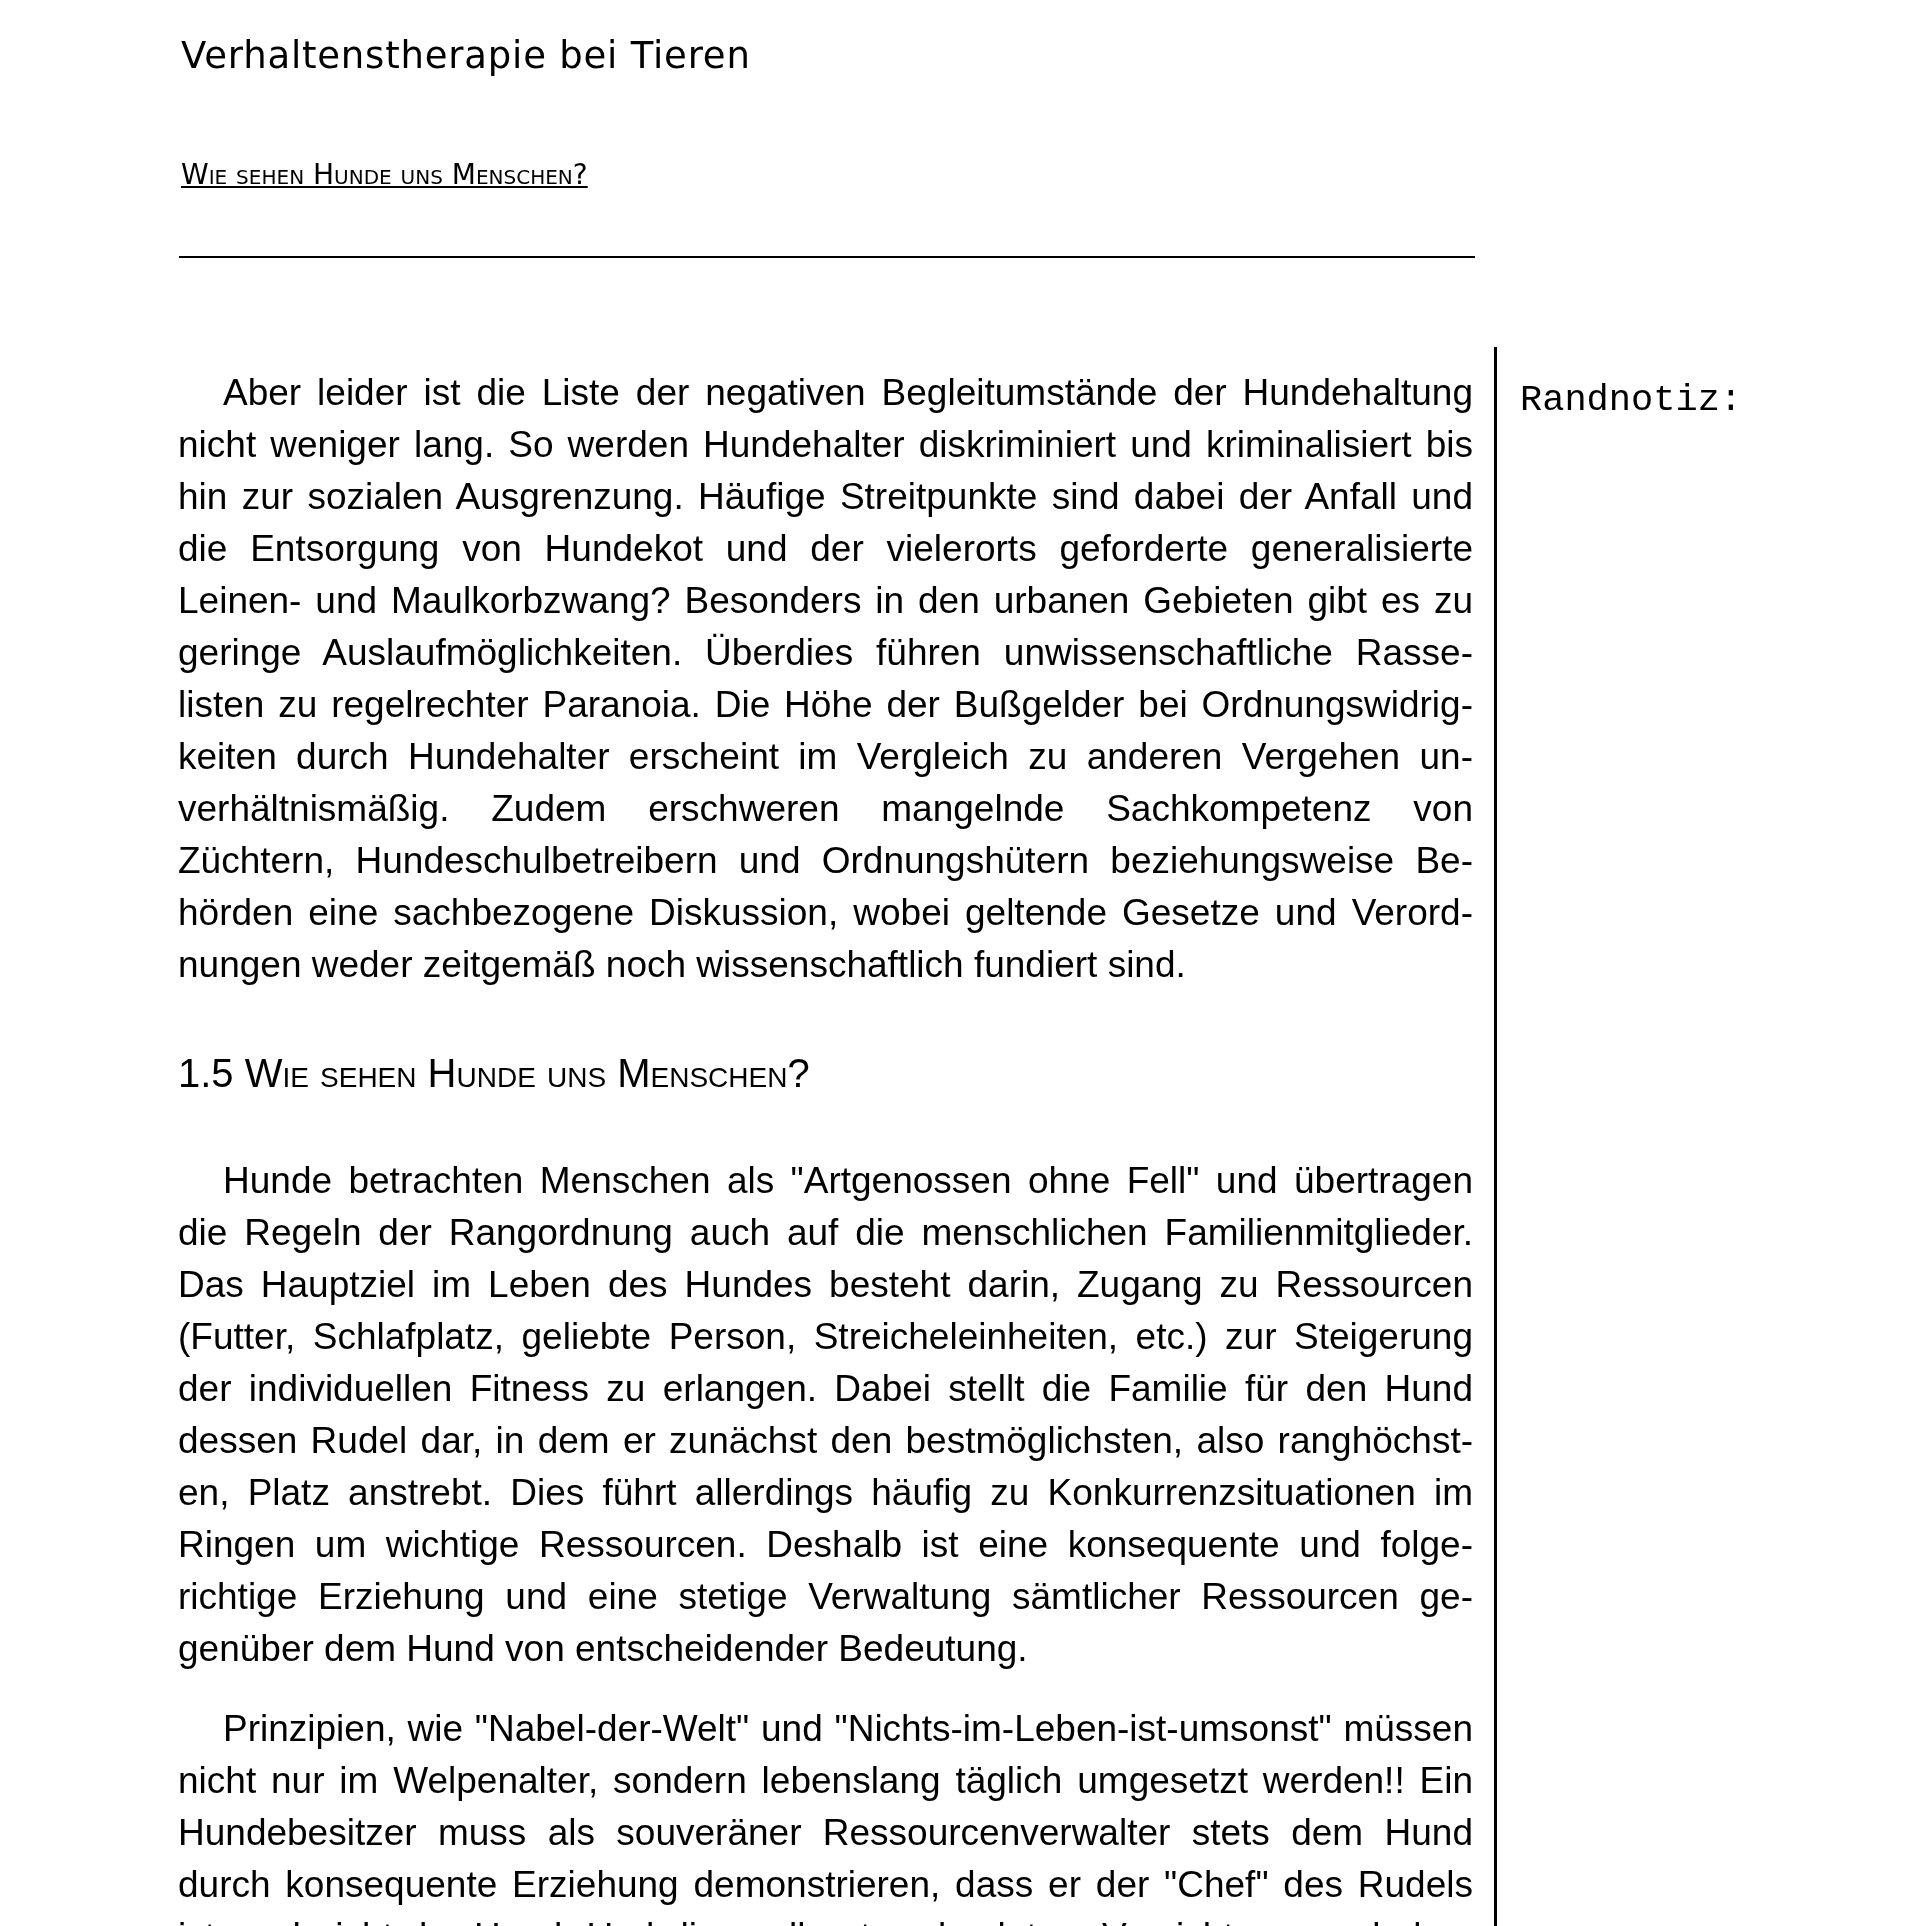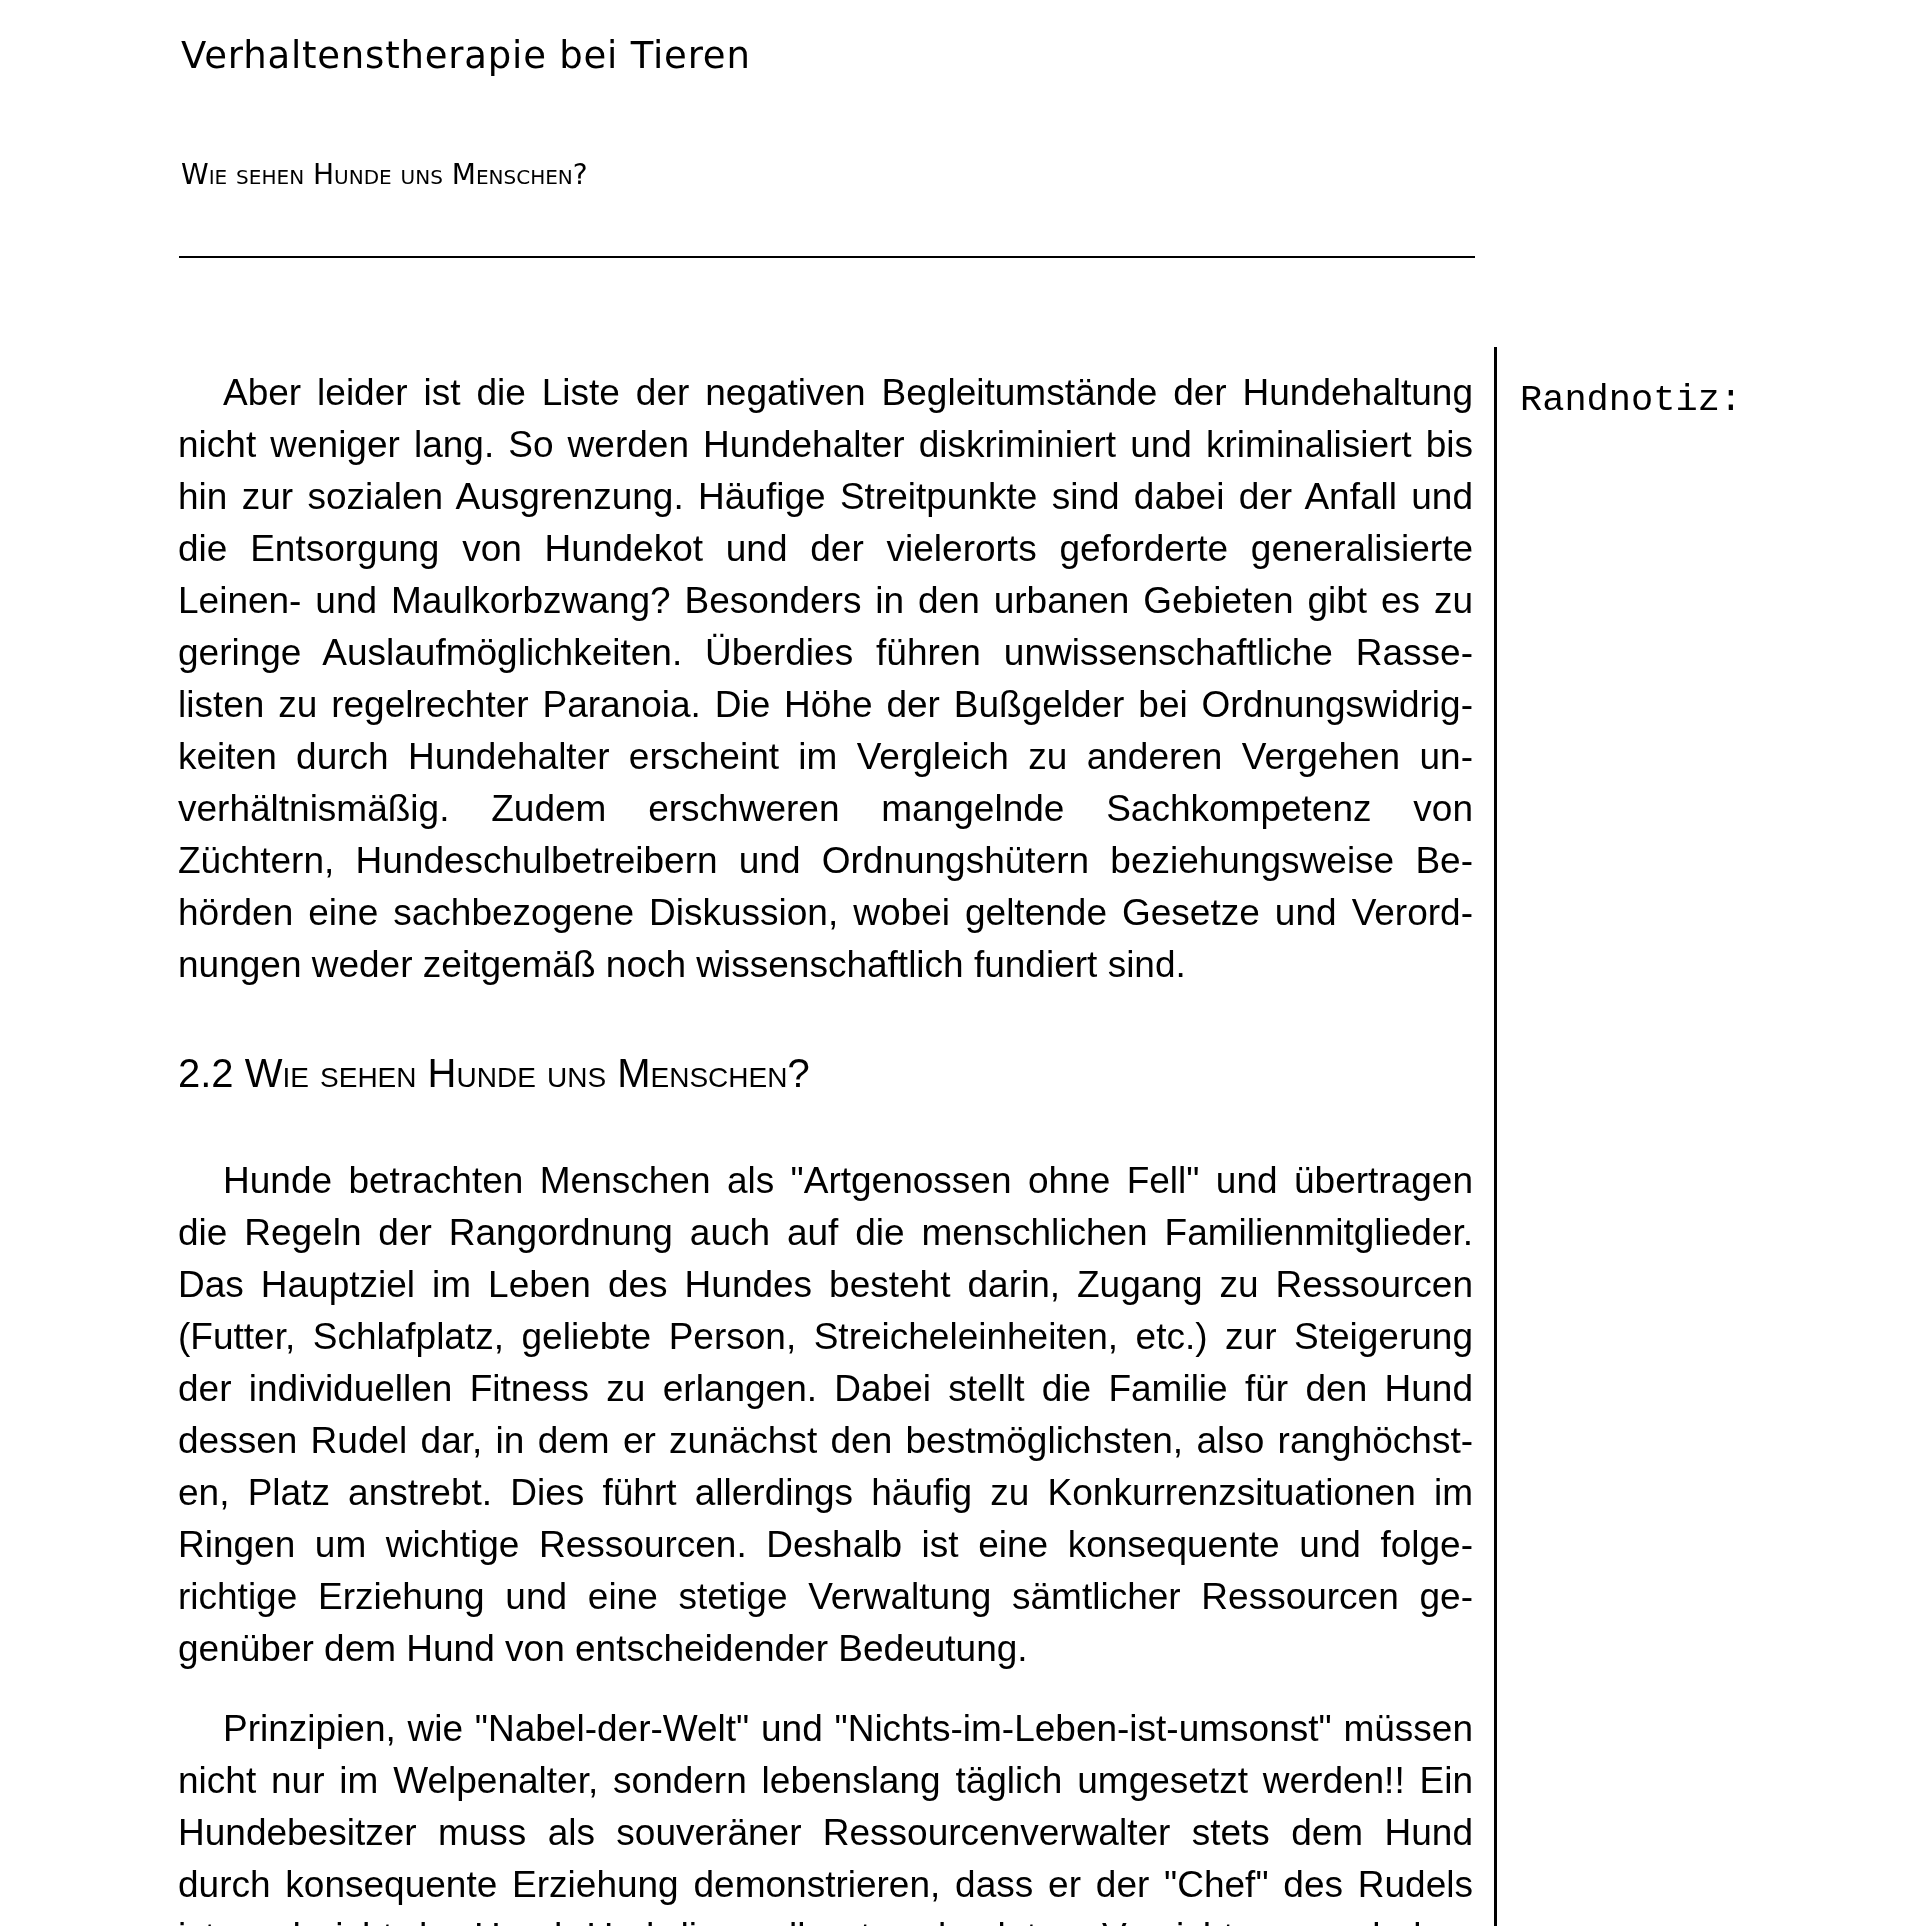--- a/index.html
+++ b/index.html
@@ -27,20 +27,21 @@
       text-align: right;
     }
     .running-section {
       position: absolute;
       left: 181px;
       top: 158px;
       font-size: 28px;
       font-family: "DejaVu Sans", sans-serif;
       font-variant: small-caps;
       line-height: 1.2;
+      text-decoration: underline;
     }
     .header-rule {
       position: absolute;
       left: 179px;
       top: 256px;
       width: 1296px;
       height: 2.3px;
       background: #000000;
     }
     .margin-rule {
@@ -86,17 +87,17 @@
 
 <div class="running-title">Verhaltenstherapie bei Tieren</div>
 <div class="running-section">Wie sehen Hunde uns Menschen?</div>
 <div class="header-rule"></div>
 
 <div class="margin-rule"></div>
 <div class="margin-note-label">Randnotiz:</div>
 
 <div class="content">
   <p class="para">Aber leider ist die Liste der negativen Begleitumstände der Hundehaltung nicht weniger lang. So werden Hundehalter diskriminiert und kriminalisiert bis hin zur sozialen Ausgrenzung. Häufige Streitpunkte sind dabei der Anfall und die Entsorgung von Hundekot und der vielerorts geforderte generalisierte Leinen- und Maulkorbzwang? Besonders in den urbanen Gebieten gibt es zu geringe Auslaufmöglichkeiten. Überdies führen unwissenschaftliche Rasse­listen zu regelrechter Paranoia. Die Höhe der Bußgelder bei Ordnungswidrig­keiten durch Hundehalter erscheint im Vergleich zu anderen Vergehen un­verhältnismäßig. Zudem erschweren mangelnde Sachkompetenz von Züchtern, Hundeschulbetreibern und Ordnungshütern beziehungsweise Be­hörden eine sachbezogene Diskussion, wobei geltende Gesetze und Verord­nungen weder zeitgemäß noch wissenschaftlich fundiert sind.</p>
-  <h2 class="section-heading">2.2 Wie sehen Hunde uns Menschen?</h2>
+  <h2 class="section-heading">1.5 Wie sehen Hunde uns Menschen?</h2>
   <p class="para">Hunde betrachten Menschen als "Artgenossen ohne Fell" und übertragen die Regeln der Rangordnung auch auf die menschlichen Familienmitglieder. Das Hauptziel im Leben des Hundes besteht darin, Zugang zu Ressourcen (Futter, Schlafplatz, geliebte Person, Streicheleinheiten, etc.) zur Steigerung der individuellen Fitness zu erlangen. Dabei stellt die Familie für den Hund dessen Rudel dar, in dem er zunächst den bestmöglichsten, also ranghöchst­en, Platz anstrebt. Dies führt allerdings häufig zu Konkurrenzsituationen im Ringen um wichtige Ressourcen. Deshalb ist eine konsequente und folge­richtige Erziehung und eine stetige Verwaltung sämtlicher Ressourcen ge­genüber dem Hund von entscheidender Bedeutung.</p>
   <p class="para">Prinzipien, wie "Nabel-der-Welt" und "Nichts-im-Leben-ist-umsonst" müssen nicht nur im Welpenalter, sondern lebenslang täglich umgesetzt wer­den!! Ein Hundebesitzer muss als souveräner Ressourcenverwalter stets dem Hund durch konsequente Erziehung demonstrieren, dass er der "Chef" des Rudels ist, und nicht der Hund. Und dies soll unter absolutem Verzicht von verbalem und physischem Strafen erfolgen. Dabei können Hund und Mensch bei Einhaltung bestimmter Hausordnungspunkte durchaus harmo­nisch und stressfrei zusammen leben.</p>
 </div>
 
 
 </body></html>

